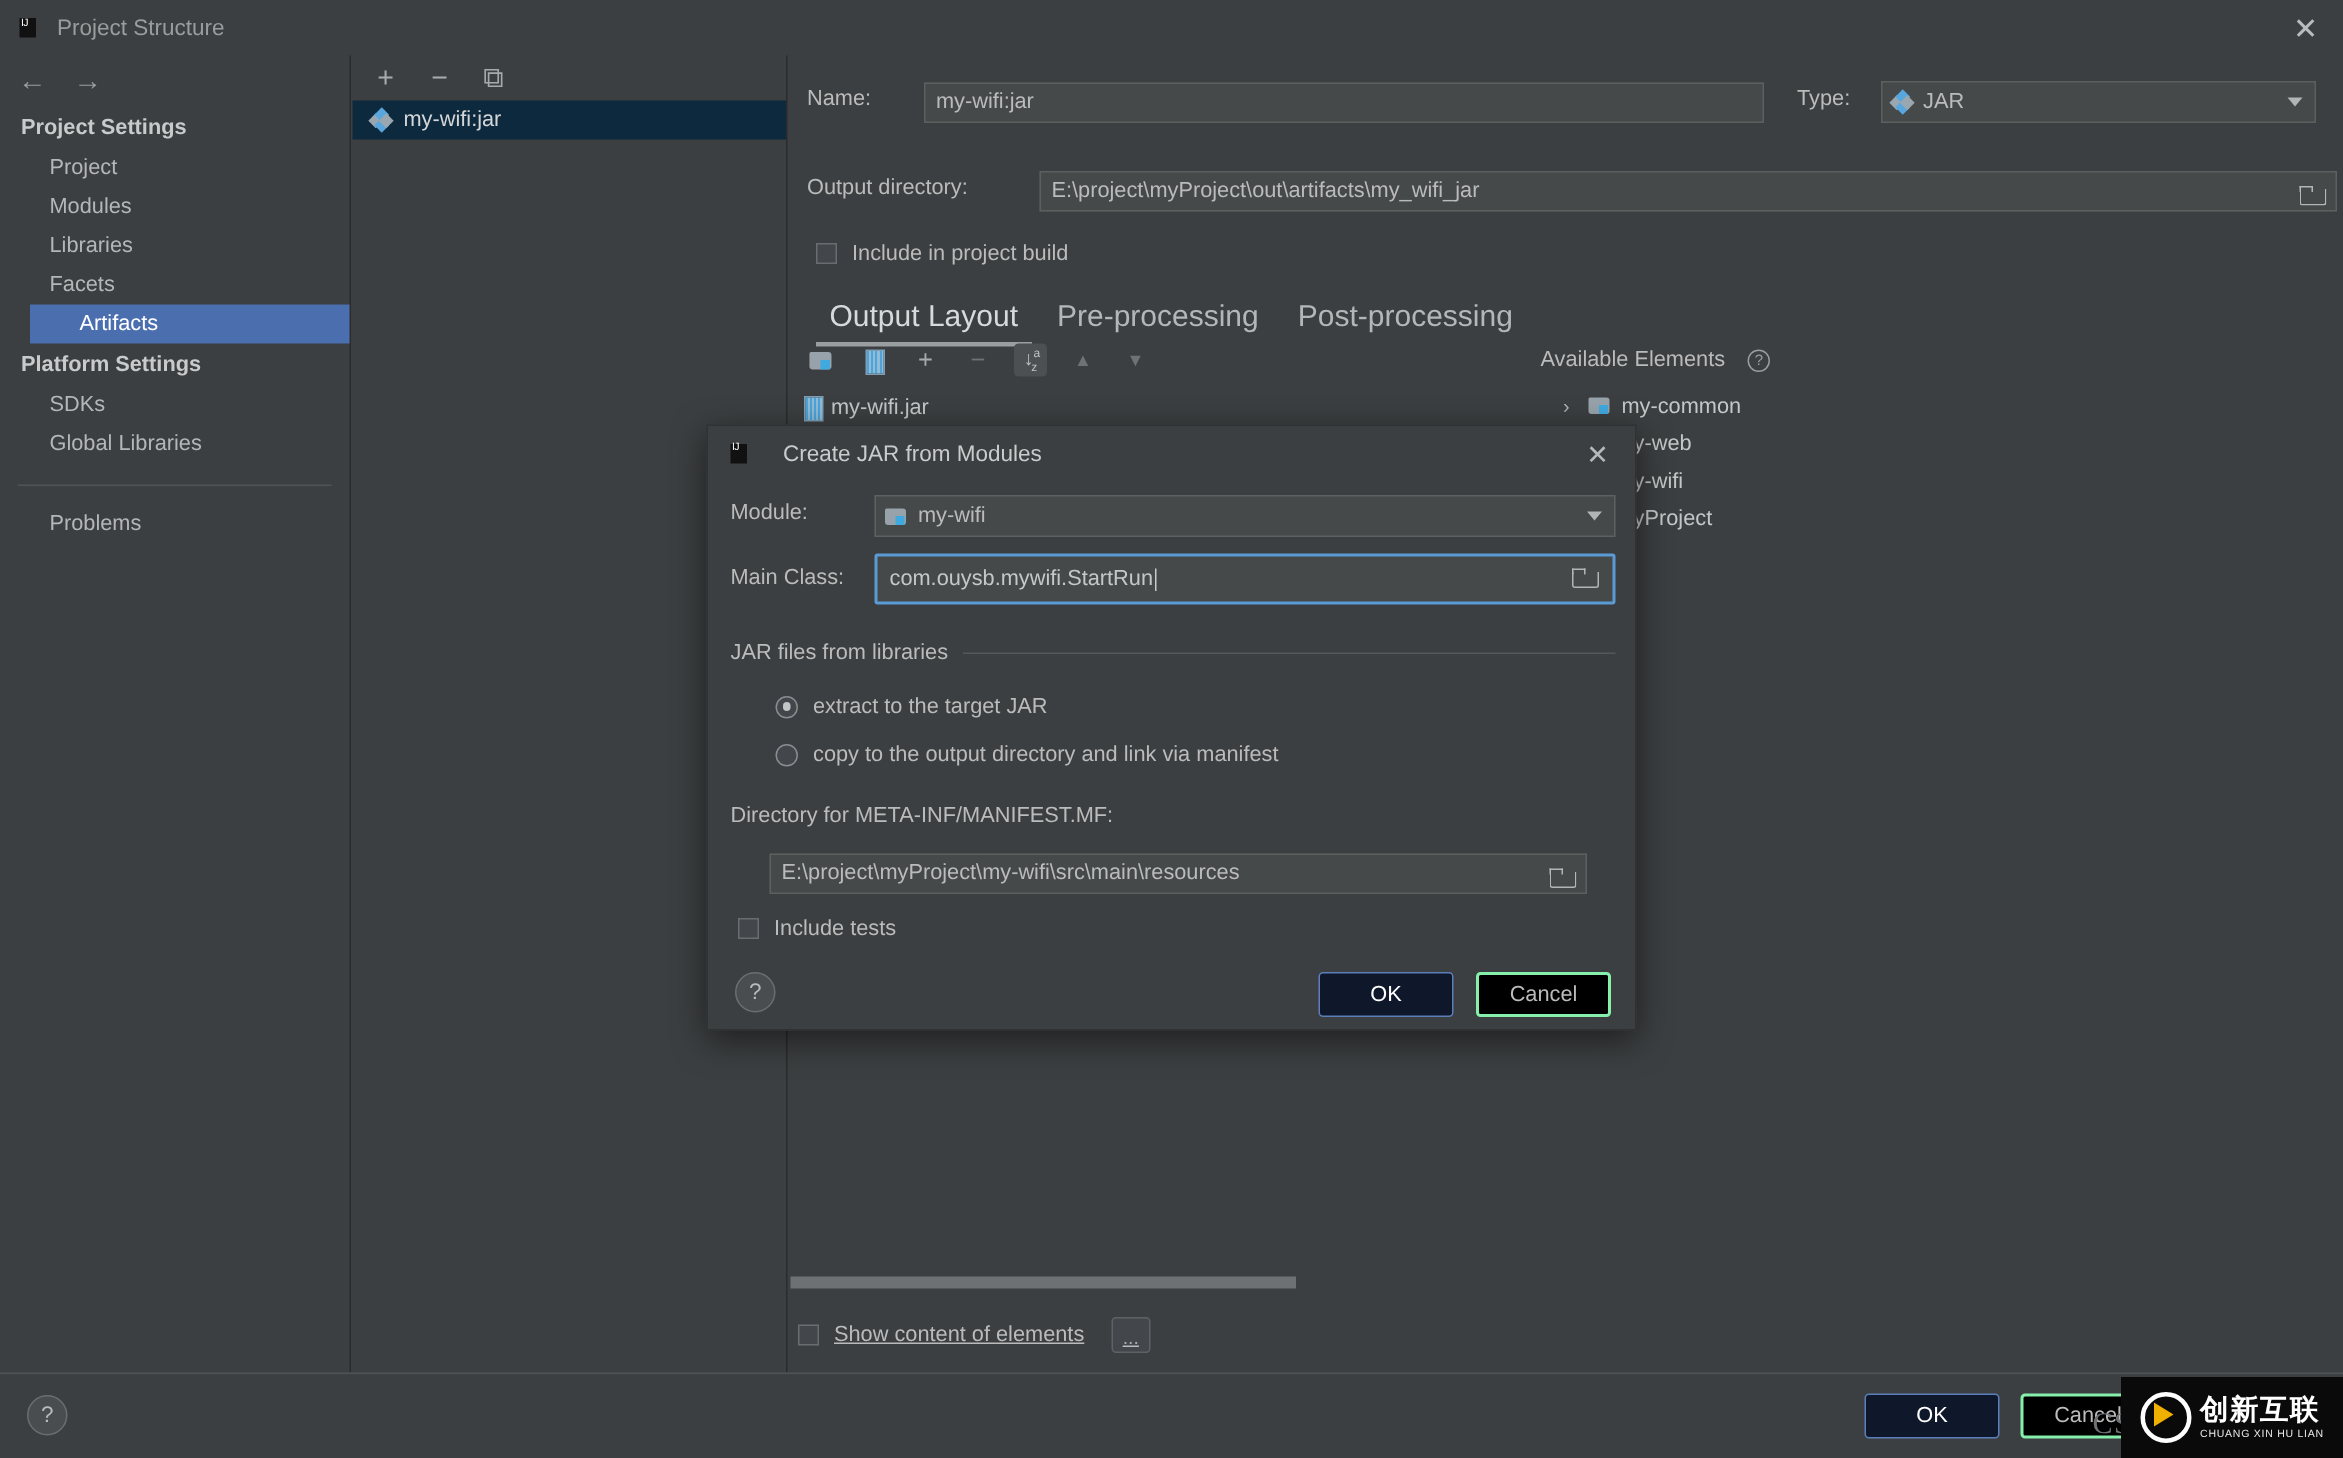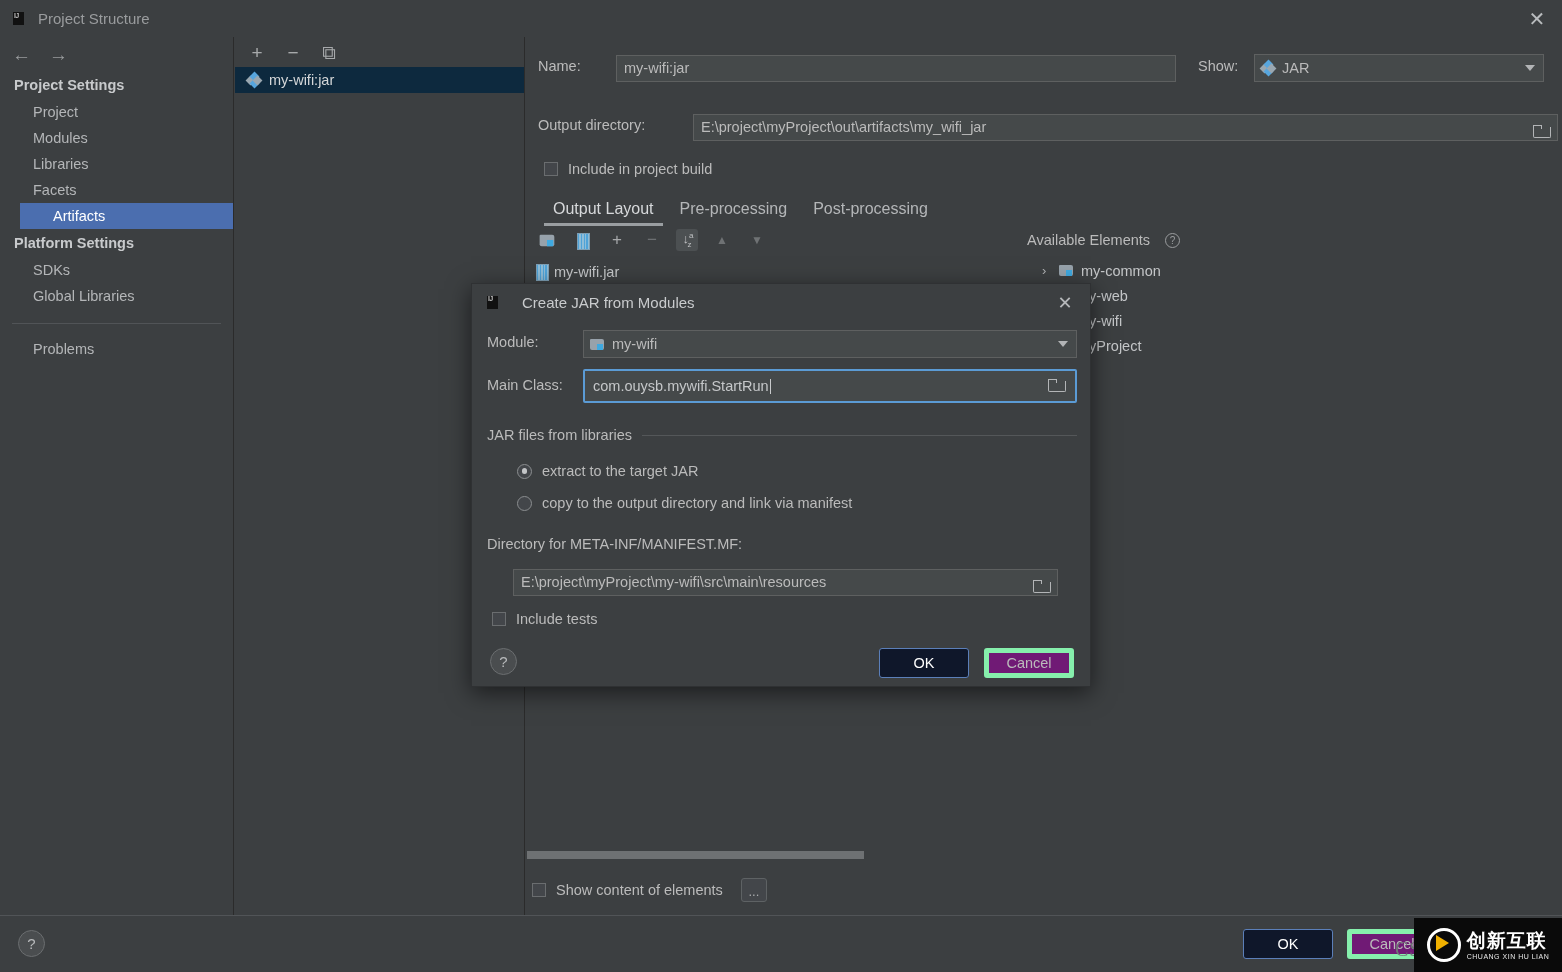--- a/index.html
+++ b/index.html
@@ -136,21 +136,21 @@
   }
 
   .checkrow { display: flex; align-items: center; gap: 10px; }
   .chkbox {
     width: 14px; height: 14px; border: 1px solid #6a6d6f; background: #43464a; flex: none;
   }
 
   
   .tabs { display: flex; gap: 0px; align-items: flex-end; }
   .tab {
-    padding: 5px 13px 8px 13px; color: #b4b6b8; font-size: 16px; cursor: default;
+    padding: 5px 13px 8px 13px; color: #b4b6b8; font-size: 20px; cursor: default;
     position: relative;
   }
   .tab.active { color: #d7d9db; }
   .tab.active::after {
     content: ""; position: absolute; left: 4px; right: 4px; bottom: 0; height: 3px;
     background: #9a9ea1;
   }
 
   .layout-toolbar { display: flex; align-items: center; gap: 13px; }
   .lt-icon { width: 22px; height: 22px; display:flex; align-items:center; justify-content:center;
@@ -184,21 +184,21 @@
   }
 
   .tree-row { display:flex; align-items:center; gap:7px; height:25px; font-size:14.5px; color:#c4c6c8; }
   .chevron { width:10px; color:#b0b2b4; font-size:13px; }
 
   .sep-line { position:absolute; background:#515457; }
 
   .btn {
     height: 30px; min-width: 88px; border-radius: 3px; font-size: 14.5px;
     display:flex; align-items:center; justify-content:center; cursor: default;
-    border: 5px solid #86efac; background: #701a75; color: #bbbbbb;
+    border: 2px solid #86efac; background: #000000; color: #bbbbbb;
   }
   .btn.primary { background: #0f172a; border: 1px solid #5b7fb9; color: #ffffff; font-weight: normal; }
 
   .helpbtn {
     width: 27px; height: 27px; border-radius: 50%; border: 1px solid #6b6e70;
     background: #4a4d4f; color: #b8babc; display:flex; align-items:center; justify-content:center;
     font-size: 15px; cursor: default;
   }
 
   
@@ -303,21 +303,21 @@
       </span>
       <span>my-wifi:jar</span>
     </div>
   </div>
 
   <div class="detail">
 
     <div class="field-row" style="position:absolute; left:12px; top:21px; width:1020px;">
       <span class="lbl">Name:</span>
       <div class="txtinput" style="position:absolute; left:78px; top:-3px; width:560px;">my-wifi:jar</div>
-      <span class="lbl" style="position:absolute; left:660px; top:0px;">Show:</span>
+      <span class="lbl" style="position:absolute; left:660px; top:0px;">Type:</span>
       <div class="combo" style="position:absolute; left:716px; top:-4px; width:290px;">
         <span class="ico-artifact">
           <span class="d1"></span>
             <span class="d2"></span>
             <span class="d3"></span>
             <span class="d4"></span>
         </span>
         <span>JAR</span>
         <span class="caret"></span>
       </div>
@@ -388,21 +388,21 @@
         <span class="chevron"></span>
         <span class="ico-jar"></span>
         <span>myProject</span>
       </div>
     </div>
 
     <div style="position:absolute; left:1px; top:813px; width:1035px; height:10px; background:#3c3f41;">
       <div style="position:absolute; left:0px; top:1px; width:337px; height:8px; background:#6e7173;"></div>
     </div>
 
-    <div class="checkrow" style="position:absolute; left:6px; top:841px;">
+    <div class="checkrow" style="position:absolute; left:6px; top:841px;text-decoration:underline;">
       <span class="chkbox"></span>
       <span class="lbl">Show content of elements</span>
       <span style="width:26px; height:24px; border:1px solid #5e6264; border-radius:3px; background:#43464a;
                    display:flex; align-items:flex-end; justify-content:center; color:#a9abad; font-size:13px;
                    margin-left:8px; padding-bottom:2px;">...</span>
     </div>
   </div>
 
   <div class="sep-line" style="left:0; top:915px; width:1562px; height:1px;"></div>
 

